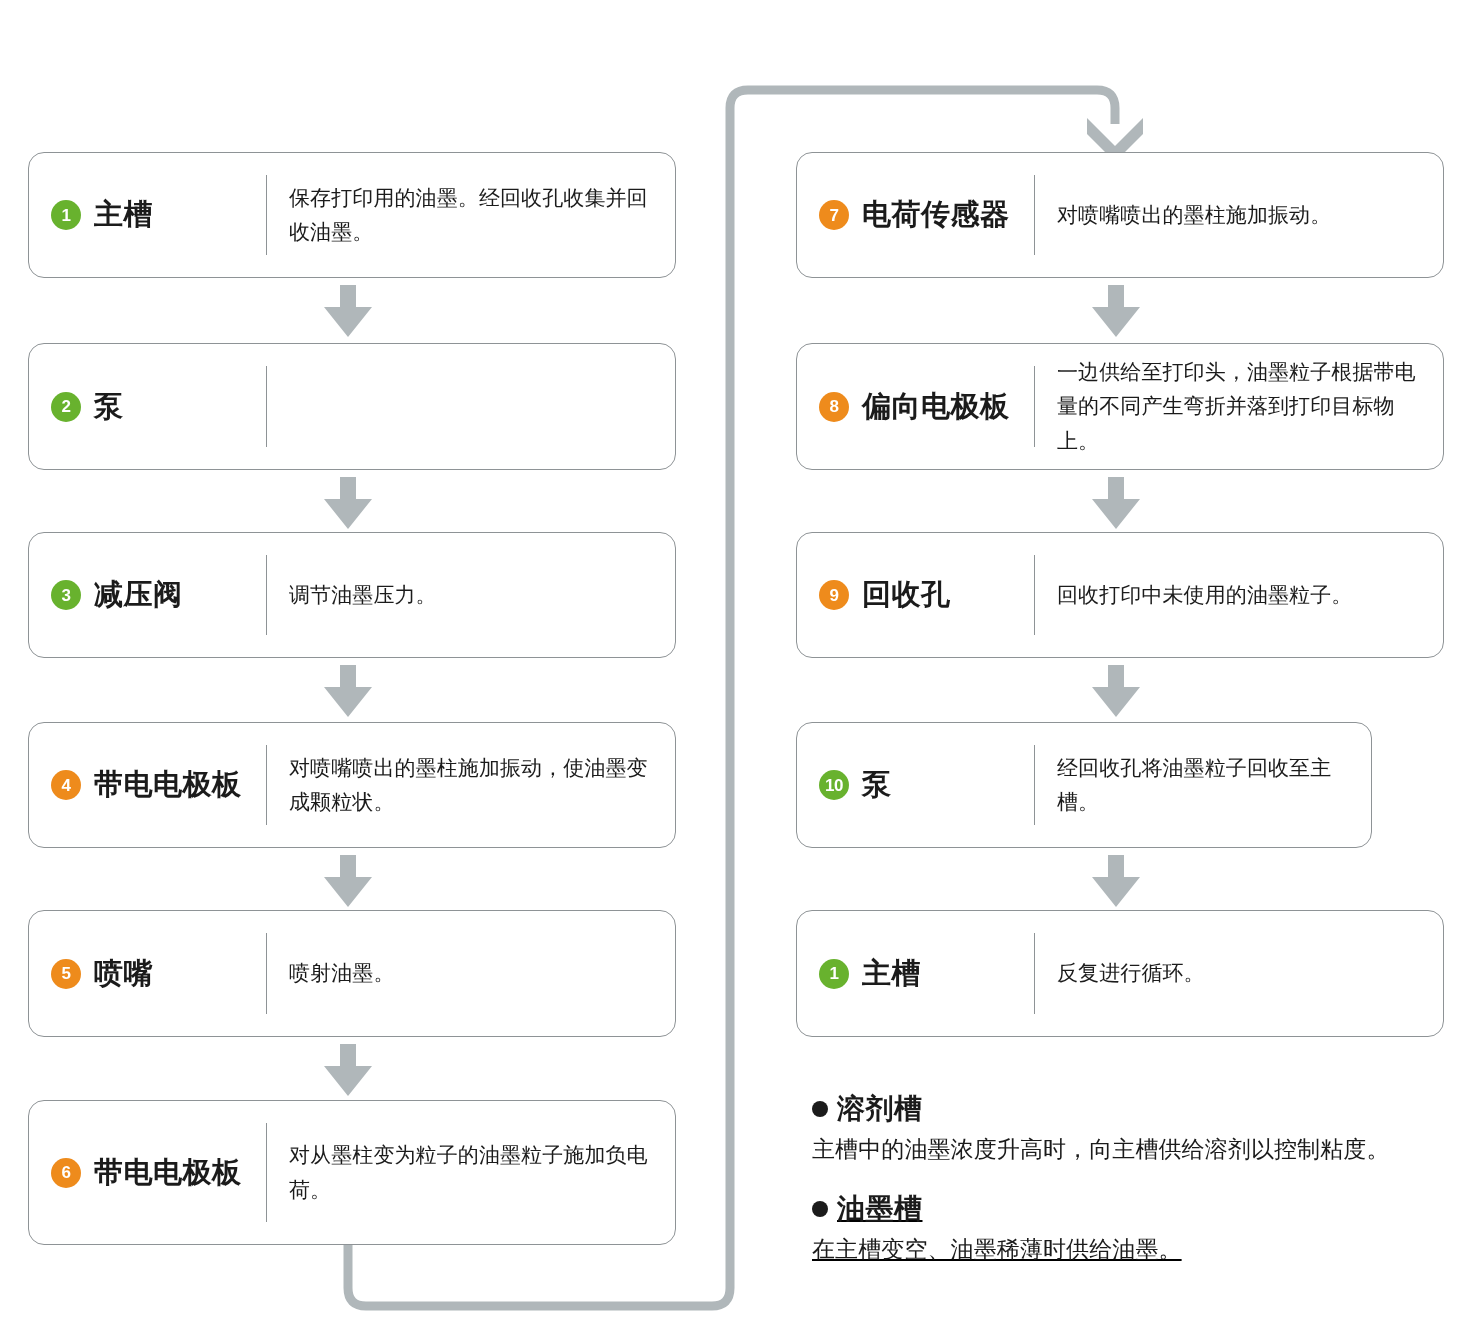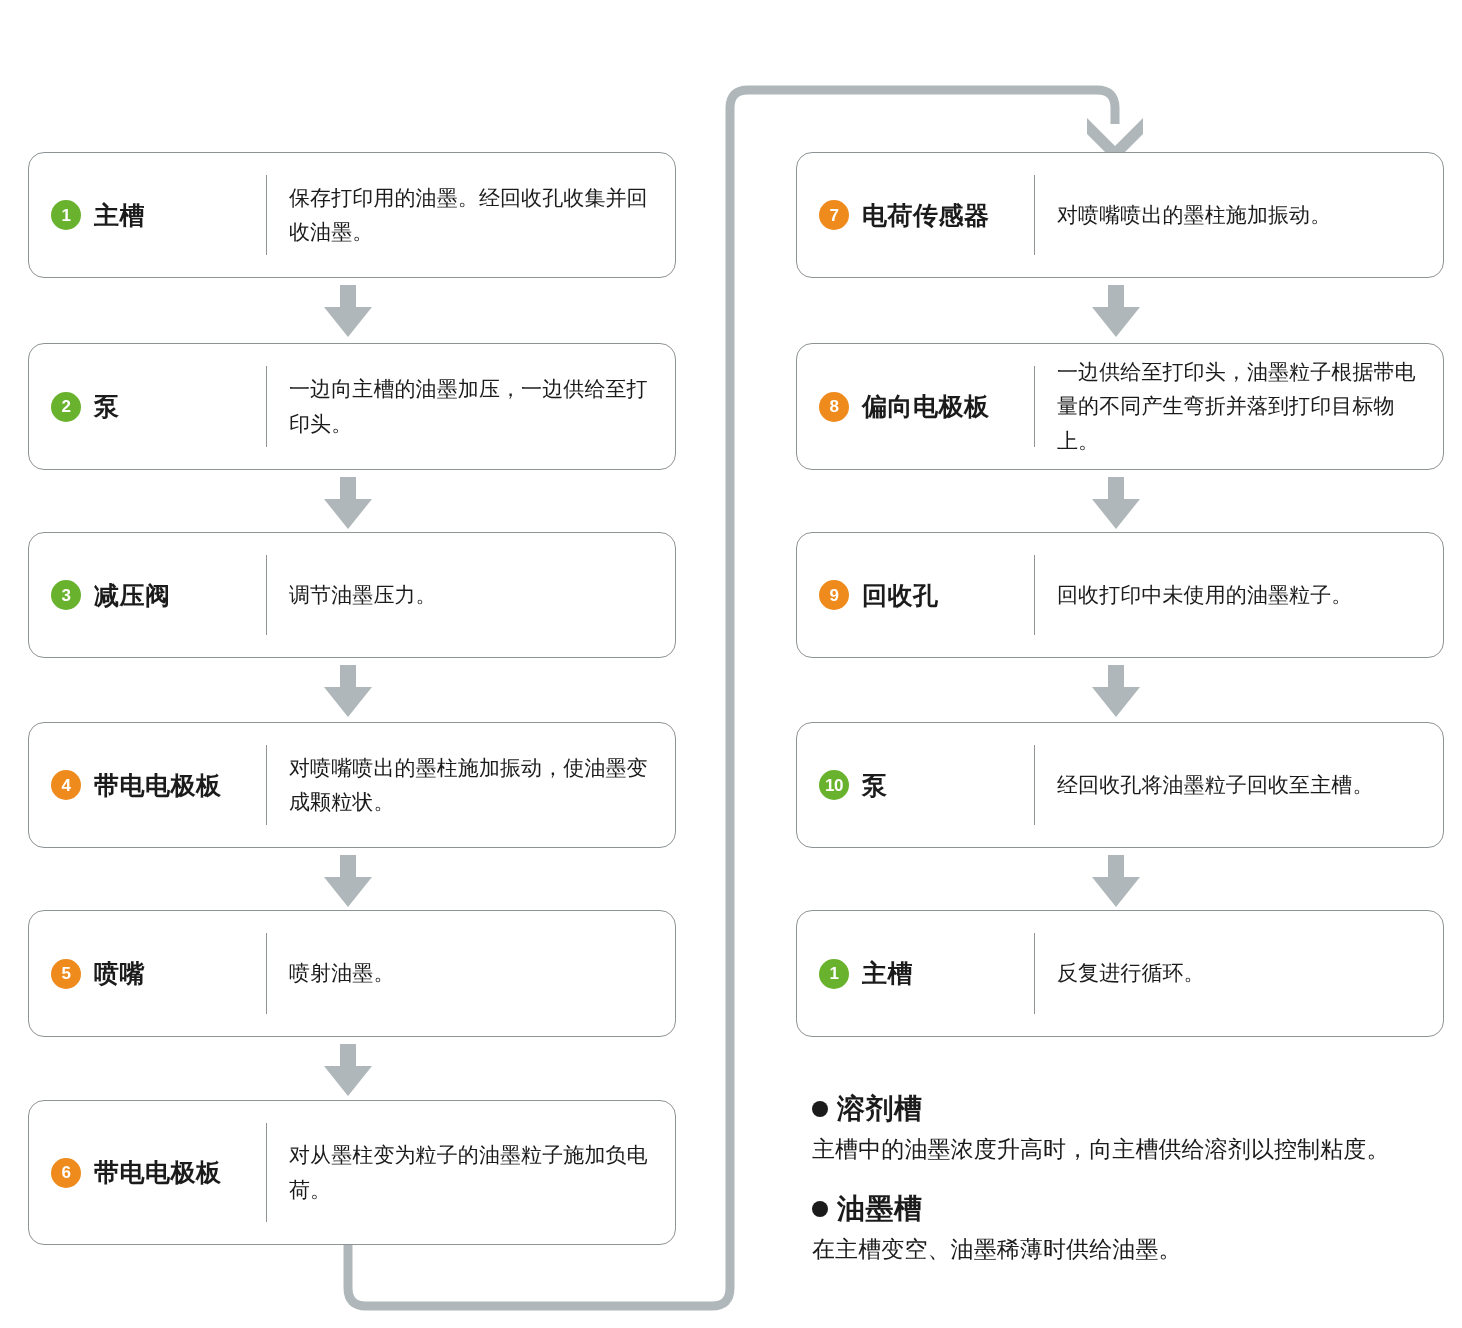--- a/index.html
+++ b/index.html
@@ -62,21 +62,21 @@
     align-items: center;
     justify-content: center;
     letter-spacing: -0.5px;
     line-height: 1;
   }
   .badge.green  { background: #68b22e; }
   .badge.orange { background: #ee8b1c; }
 
   .step-title {
     margin-left: 13px;
-    font-size: 25px;
+    font-size: 29px;
     font-weight: bold;
     color: #1b1b1b;
     white-space: nowrap;
     letter-spacing: 0.5px;
   }
 
   .card-rule {
     flex: 0 0 auto;
     width: 1px;
     background: #8e9396;
@@ -169,23 +169,20 @@
   <svg class="arrow" style="left:318px; top:285px;" viewBox="0 0 60 56" xmlns="http://www.w3.org/2000/svg">
     <path d="M 22 0 L 38 0 L 38 22 L 54 22 L 30 52 L 6 22 L 22 22 Z" fill="#b0b7ba"></path>
   </svg>
 
   <div class="card" style="left:28px; top:343px; width:648px; height:127px;">
     <div class="card-head" style="width:237px;">
       <span class="badge green">2</span>
       <span class="step-title">泵</span>
     </div>
     <div class="card-rule"></div>
-    <div class="card-body">
-      <div class="desc">一边向主槽的油墨加压，一边供给至打印头。</div>
-    </div>
   </div>
 
   <svg class="arrow" style="left:318px; top:477px;" viewBox="0 0 60 56" xmlns="http://www.w3.org/2000/svg">
     <path d="M 22 0 L 38 0 L 38 22 L 54 22 L 30 52 L 6 22 L 22 22 Z" fill="#b0b7ba"></path>
   </svg>
 
   <div class="card" style="left:28px; top:532px; width:648px; height:126px;">
     <div class="card-head" style="width:237px;">
       <span class="badge green">3</span>
       <span class="step-title">减压阀</span>
@@ -279,21 +276,21 @@
     <div class="card-rule"></div>
     <div class="card-body">
       <div class="desc">回收打印中未使用的油墨粒子。</div>
     </div>
   </div>
 
   <svg class="arrow" style="left:1086px; top:665px;" viewBox="0 0 60 56" xmlns="http://www.w3.org/2000/svg">
     <path d="M 22 0 L 38 0 L 38 22 L 54 22 L 30 52 L 6 22 L 22 22 Z" fill="#b0b7ba"></path>
   </svg>
 
-  <div class="card" style="left:796px; top:722px; width:648px; height:126px;justify-content:center;">
+  <div class="card" style="left:796px; top:722px; width:576px; height:126px;justify-content:center;">
     <div class="card-head" style="width:237px;">
       <span class="badge green">10</span>
       <span class="step-title">泵</span>
     </div>
     <div class="card-rule"></div>
     <div class="card-body">
       <div class="desc">经回收孔将油墨粒子回收至主槽。</div>
     </div>
   </div>
 
@@ -313,21 +310,21 @@
   </div>
 
   <div class="note" style="left:812px; top:1090px;">
     <div class="note-title">
       <span class="note-bullet"></span>
       <span>溶剂槽</span>
     </div>
     <div class="note-text">主槽中的油墨浓度升高时，向主槽供给溶剂以控制粘度。</div>
   </div>
 
-  <div class="note" style="left:812px; top:1190px;">
+  <div class="note" style="left:812px; top:1190px;text-decoration:underline;">
     <div class="note-title">
       <span class="note-bullet"></span>
       <span>油墨槽</span>
     </div>
     <div class="note-text">在主槽变空、油墨稀薄时供给油墨。</div>
   </div>
 
 </div>
 
 </body></html>

